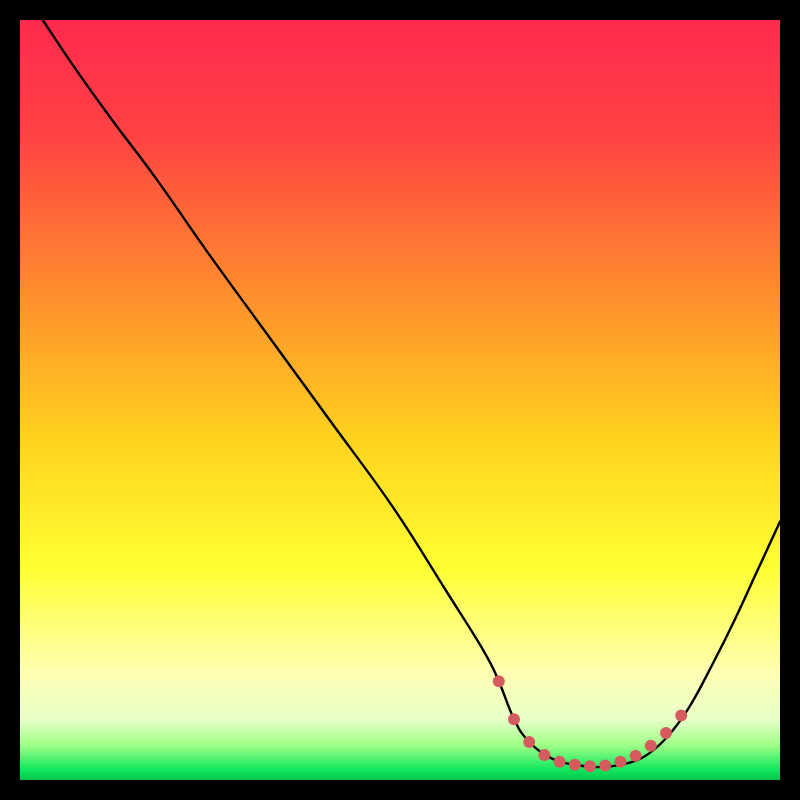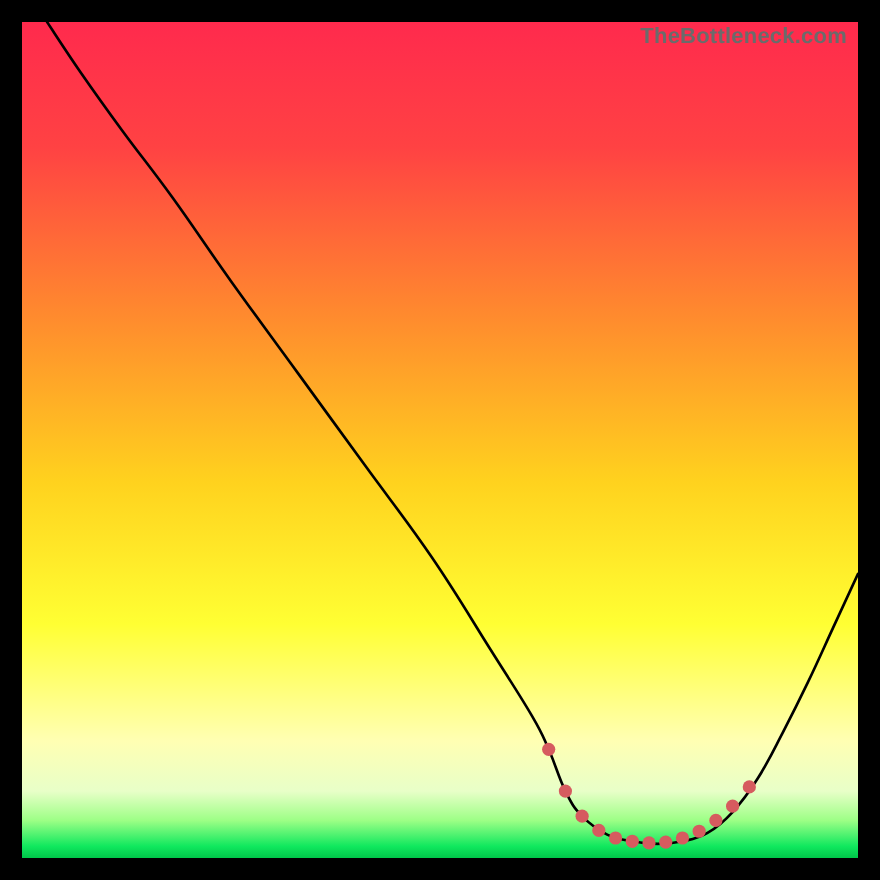--- a/index.html
+++ b/index.html
@@ -30,21 +30,20 @@
     z-index: 5;
   }
   svg {
     display: block;
   }
 </style>
 </head>
 <body>
 
 <div class="frame">
-  <div class="watermark">TheBottleneck.com</div>
 
   <svg id="chart-svg" width="760" height="760" viewBox="0 0 760 760">
     <defs>
       <linearGradient id="bg-grad" x1="0" y1="0" x2="0" y2="1">
           <stop offset="0%" stop-color="#ff2a4d"></stop>
           <stop offset="15%" stop-color="#ff4243"></stop>
           <stop offset="35%" stop-color="#ff8a2e"></stop>
           <stop offset="55.00000000000001%" stop-color="#ffd21e"></stop>
           <stop offset="72%" stop-color="#ffff33"></stop>
           <stop offset="86%" stop-color="#ffffb3"></stop>

